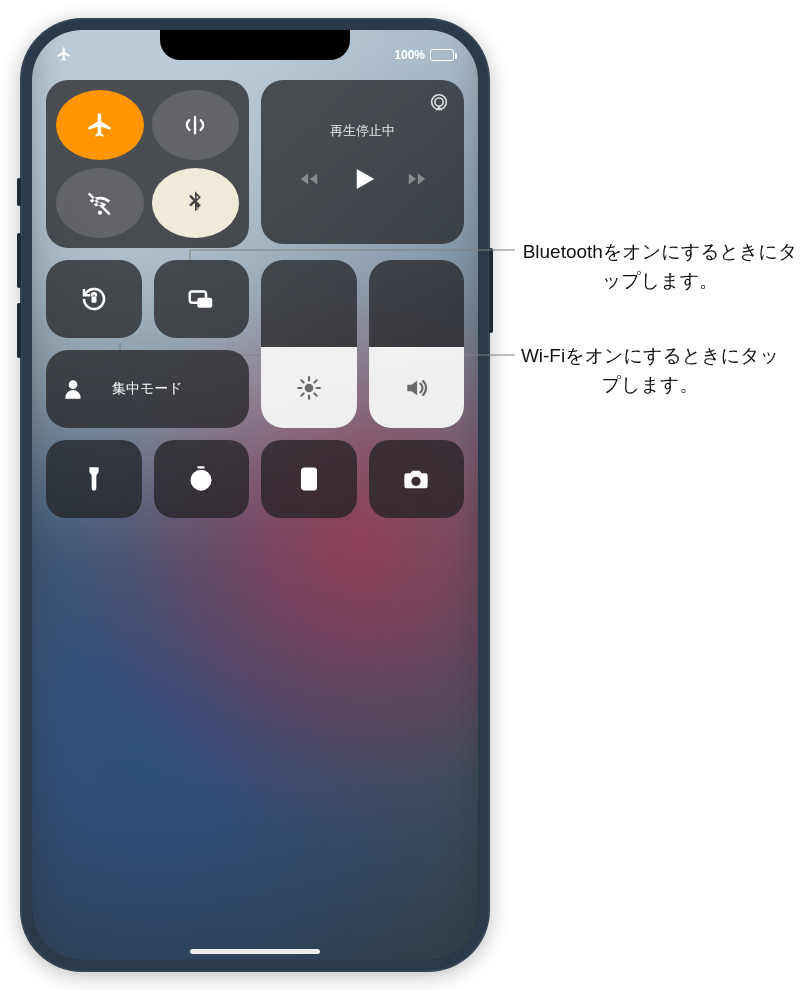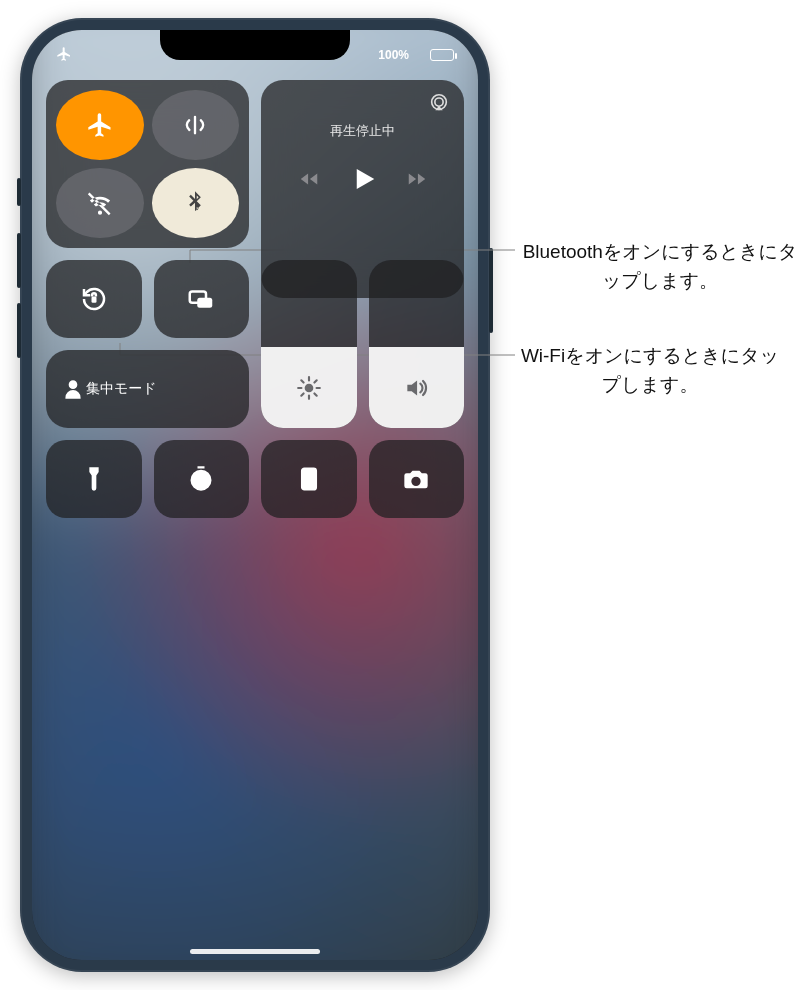--- a/index.html
+++ b/index.html
@@ -61,21 +61,21 @@
   
   .status-bar {
     position: absolute; top: 8px; left: 0; right: 0; height: 34px;
     display: flex; align-items: center; justify-content: space-between;
     padding: 0 24px;
     color: #fff;
     font-size: 12px; font-weight: 600;
     z-index: 40;
   }
   .status-left svg { width: 16px; height: 16px; fill:#fff; }
-  .status-right { display:flex; align-items:center; gap:21px; }
+  .status-right { display:flex; align-items:center; gap:5px; }
   .battery-shell { width:24px; height:12px; border:1.5px solid #fff; border-radius:3px; position:relative; }
   .battery-shell::after { content:""; position:absolute; right:-4px; top:3px; width:2px; height:6px; background:#fff; border-radius:1px;}
   .battery-fill { background:#fff; height:100%; border-radius:1px; }
 
   
   .cc {
     position: absolute;
     left: 14px; right: 14px; top: 50px;
     display: grid;
     grid-template-columns: repeat(4, 1fr);
@@ -102,34 +102,34 @@
     border-radius: 50%;
     display:flex; align-items:center; justify-content:center;
     background: rgba(120,120,125,.55);
   }
   .circle-btn svg { width:28px; height:28px; fill:#fff; }
   .circle-on-orange { background:#ff9500; }
   .circle-on-white { background:#f0ead9; }
   .circle-on-white svg { fill:#444; }
 
   
-  .media { grid-column: 3 / span 2; grid-row: 1 / span 2; height:218px; padding:12px 14px; flex-direction:column; justify-content:flex-start; }
+  .media { grid-column: 3 / span 2; grid-row: 1 / span 2; height:164px; padding:12px 14px; flex-direction:column; justify-content:flex-start; }
   .media-top { width:100%; display:flex; justify-content:flex-end; }
   .airplay-ic { width:22px; height:22px; fill:none; stroke:#ddd; stroke-width:1.8; }
   .media-title { margin-top:8px; text-align:center; font-size:13px; color:#e8e8e8; }
   .media-controls { margin-top:24px; display:flex; align-items:center; justify-content:center; gap:28px; width:100%; }
   .media-controls svg { width:22px; height:22px; fill:#8a8a8e; }
   .media-controls .play svg { width:30px; height:30px; fill:#fff; }
 
   
   .lock-rot { grid-column:1; grid-row:3; }
   .mirror   { grid-column:2; grid-row:3; }
 
   
-  .focus { grid-column:1 / span 2; grid-row:4; display:flex; align-items:center; justify-content:flex-start; padding:0 14px; gap:0; }
+  .focus { grid-column:1 / span 2; grid-row:4; display:flex; align-items:center; justify-content:flex-start; padding:0 14px; gap:26px; }
   .focus .ic { width:26px; height:26px; fill:#fff; }
   .focus-label { font-size:14px; color:#fff; }
 
   
   .slider { grid-row: 3 / span 2; border-radius:22px; display:block; padding:0; position:relative; height:168px; background: rgba(30,30,32,.72); }
   .brightness { grid-column:3; }
   .volume     { grid-column:4; }
   .slider-fill { position:absolute; left:0; right:0; bottom:0; background:rgba(250,250,250,.95); border-radius:0 0 22px 22px; display:flex; align-items:center; justify-content:center; }
   .slider-fill svg { width:26px; height:26px; fill:#6a6a6d; }
 

